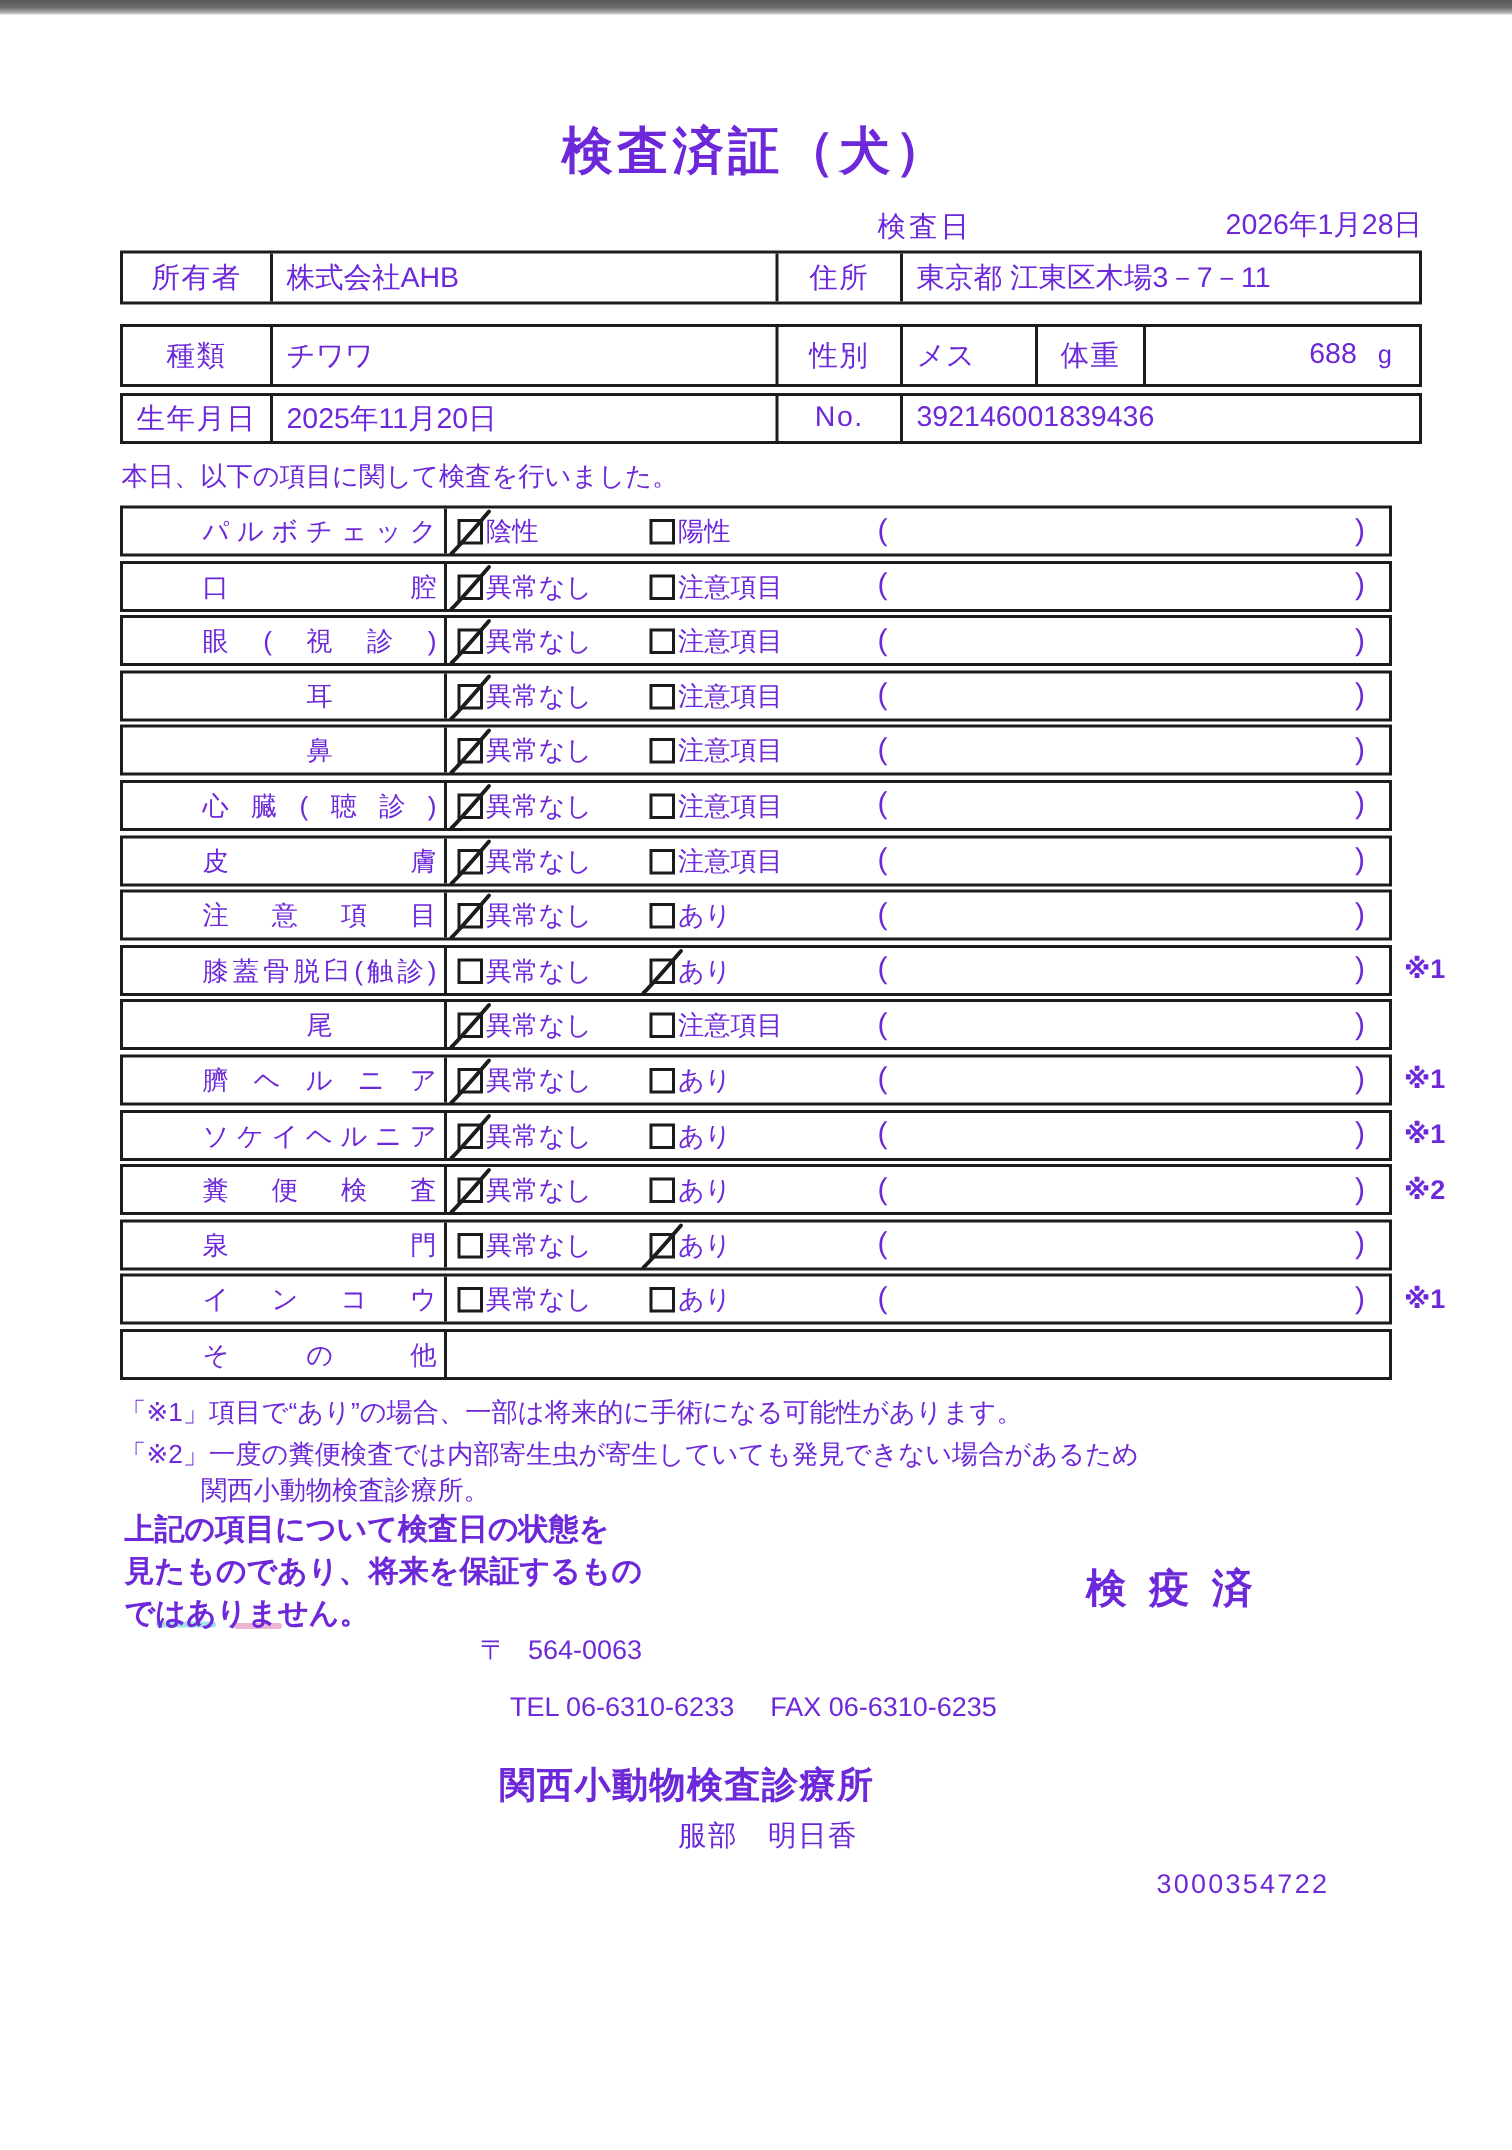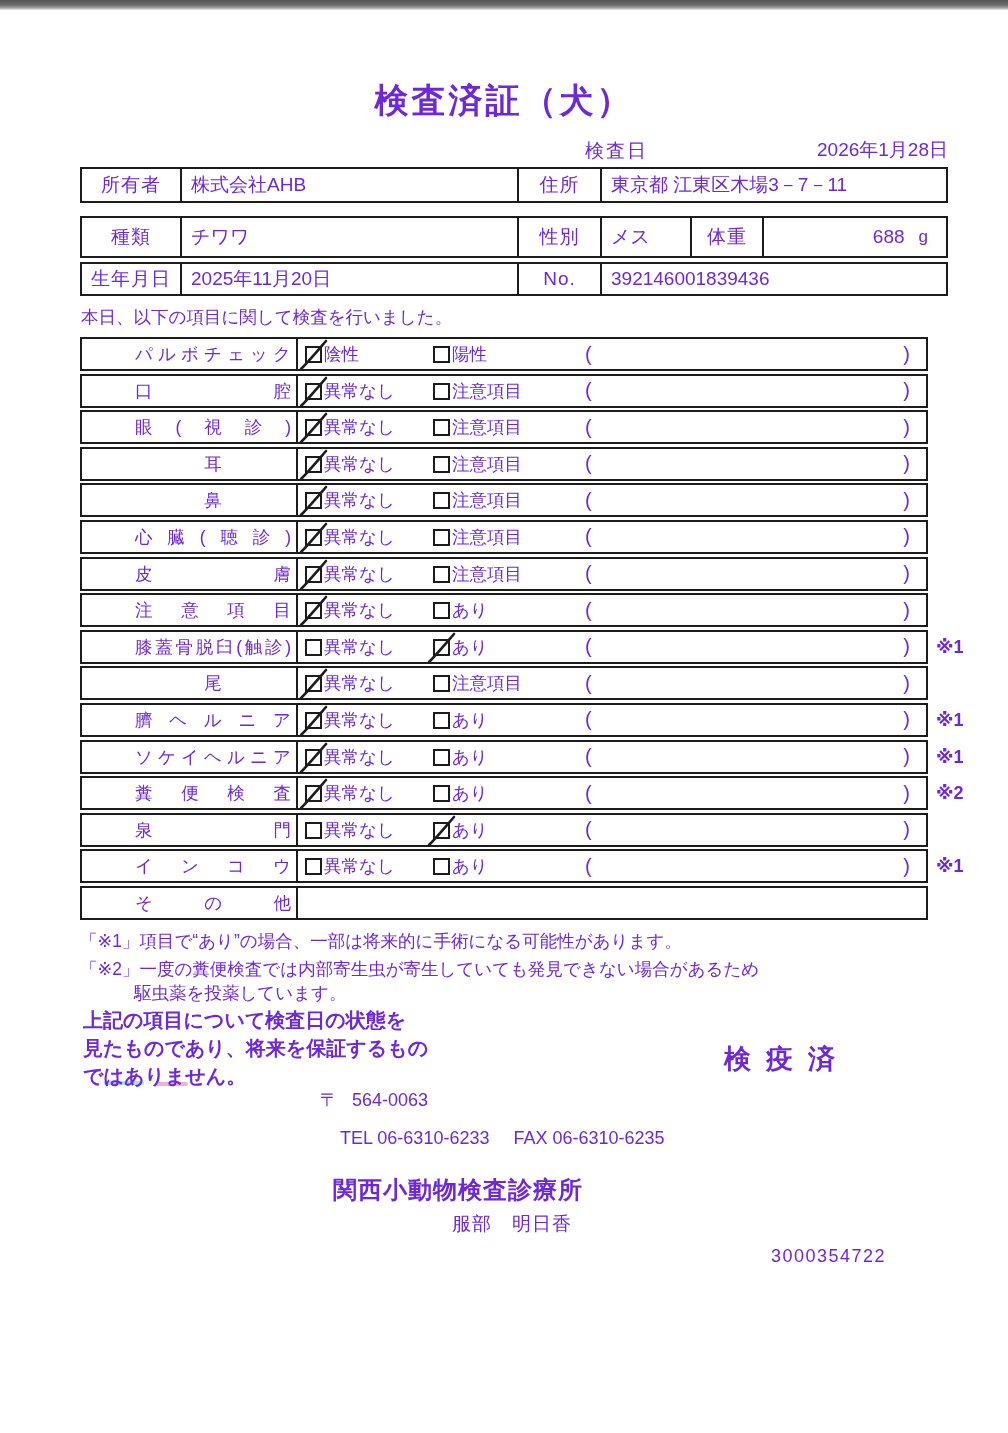--- a/index.html
+++ b/index.html
@@ -490,21 +490,21 @@
     <div class="row-box">
       <div class="row-label">その他</div>
       <div class="row-content"></div>
     </div>
     <div class="row-ref"></div>
   </div>
 </div>
 
   <div class="abs note1">「※1」項目で“あり”の場合、一部は将来的に手術になる可能性があります。</div>
   <div class="abs note2a">「※2」一度の糞便検査では内部寄生虫が寄生していても発見できない場合があるため</div>
-  <div class="abs note2b">駆虫薬を投薬しています。</div>
+  <div class="abs note2b">関西小動物検査診療所。</div>
 
   <div class="abs artifact cyan"></div>
   <div class="abs artifact magenta"></div>
   <div class="abs disclaimer">上記の項目について検査日の状態を
 見たものであり、将来を保証するもの
 ではありません。</div>
 
   <div class="abs stamp">検疫済</div>
 
   <div class="abs postal-line">

